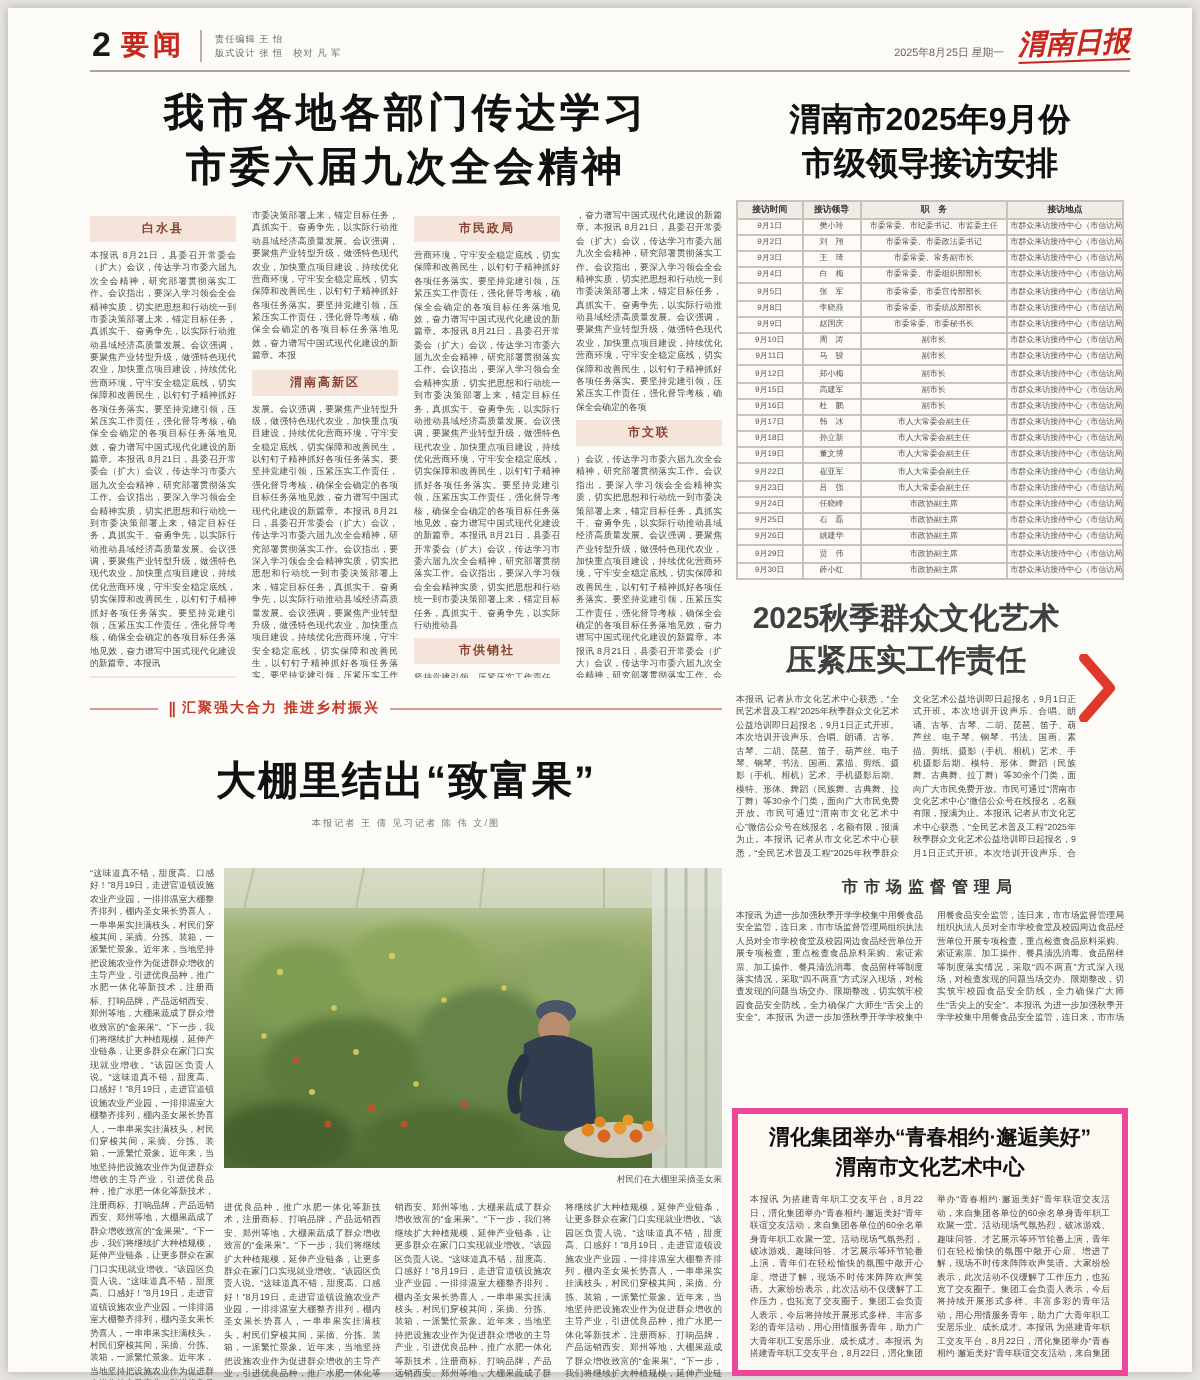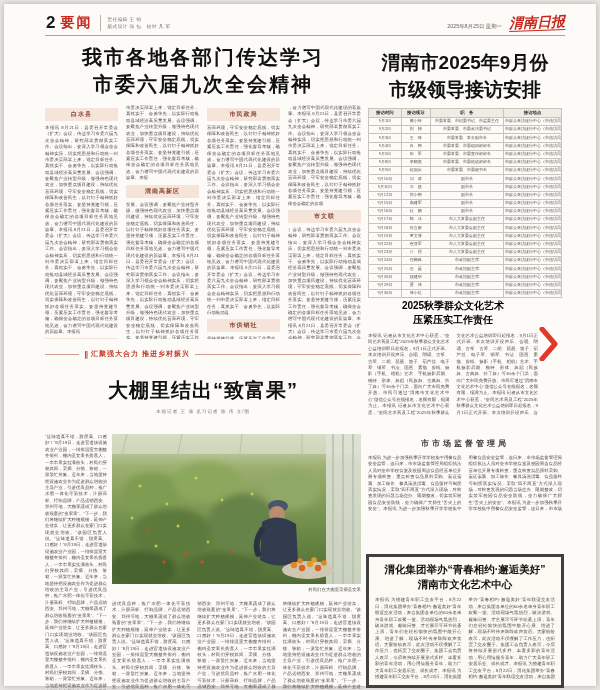--- a/index.html
+++ b/index.html
@@ -37,35 +37,35 @@
   .ftitle{font-size:20px;font-weight:bold;text-align:center;margin-top:18px;letter-spacing:1px;color:#111;}
   .fby{font-size:4.6px;text-align:center;color:#777;margin-top:5px;letter-spacing:1px;}
   .fbody{position:relative;height:285px;margin-top:5px;}
   .fleft{position:absolute;left:0;top:15px;width:62px;height:268px;overflow:hidden;}
   .photo{position:absolute;left:67px;top:15px;width:249px;height:150px;}
   .photo svg{display:block;}
   .fcap{position:absolute;left:67px;top:168px;width:249px;text-align:right;font-size:4.4px;color:#555;}
   .f3{position:absolute;left:67px;top:182px;width:249px;height:100px;column-count:3;column-gap:7px;overflow:hidden;}
   
   .sched{position:absolute;left:368px;top:50px;width:194px;}
-  .stitle{font-size:19px;font-weight:bold;text-align:center;line-height:1.4;color:#111;}
+  .stitle{font-size:16px;font-weight:bold;text-align:center;line-height:1.4;color:#111;}
   table{border-collapse:collapse;width:100%;height:190px;margin-top:5px;table-layout:fixed;}
   th,td{border:1px solid #c9c4bb;font-size:4px;color:#555;text-align:center;padding:0 1px;line-height:1.2;
         overflow:hidden;white-space:nowrap;}
   th{background:#efece5;font-size:4.4px;color:#333;font-weight:bold;}
   .chev{position:absolute;left:539px;top:327px;width:20px;height:34px;}
   .training{position:absolute;left:368px;top:299px;width:170px;}
-  .t2title{font-size:10px;font-weight:bold;text-align:center;line-height:1.4;color:#000000;}
+  .t2title{font-size:15px;font-weight:bold;text-align:center;line-height:1.4;color:#404040;}
   .cols2{margin-top:6px;height:84px;column-count:2;column-gap:7px;overflow:hidden;}
   .food{position:absolute;left:368px;top:438px;width:194px;}
   .fk{font-family:"DejaVu Serif","Liberation Serif",serif;font-weight:bold;font-size:8px;
       color:#3a3a3a;text-align:center;letter-spacing:3px;}
   .ft2{font-size:12.5px;font-weight:bold;text-align:center;margin-top:3px;color:#111;}
   .food .cols2{height:62px;}
-  .youth{position:absolute;left:366px;top:554px;width:198px;height:134px;border:3px solid #404040;
+  .youth{position:absolute;left:366px;top:554px;width:198px;height:134px;border:3px solid #ec4899;
          background:#fcf9f3;box-sizing:border-box;padding:5px 6px 4px 6px;}
   .yt{font-size:10.5px;font-weight:bold;text-align:center;line-height:1.45;color:#111;}
   .ybody{margin-top:5px;height:86px;column-count:2;column-gap:7px;overflow:hidden;}
 </style>
 </head>
 <body>
 
 <div id="root">
   <div class="page"></div>
 

